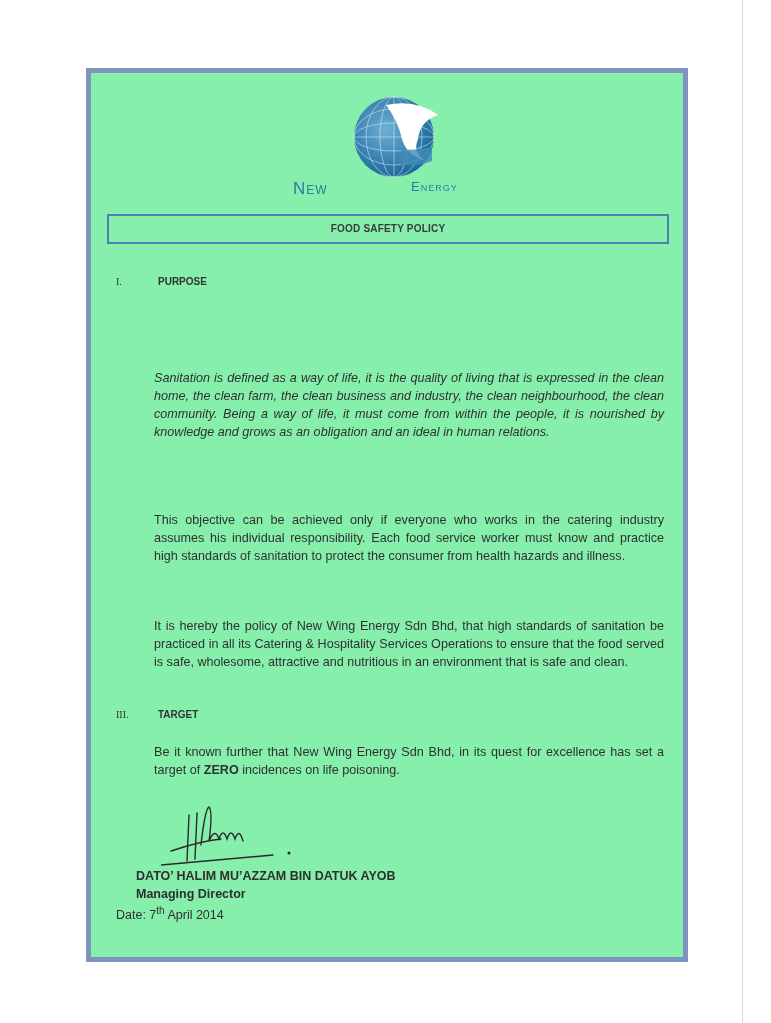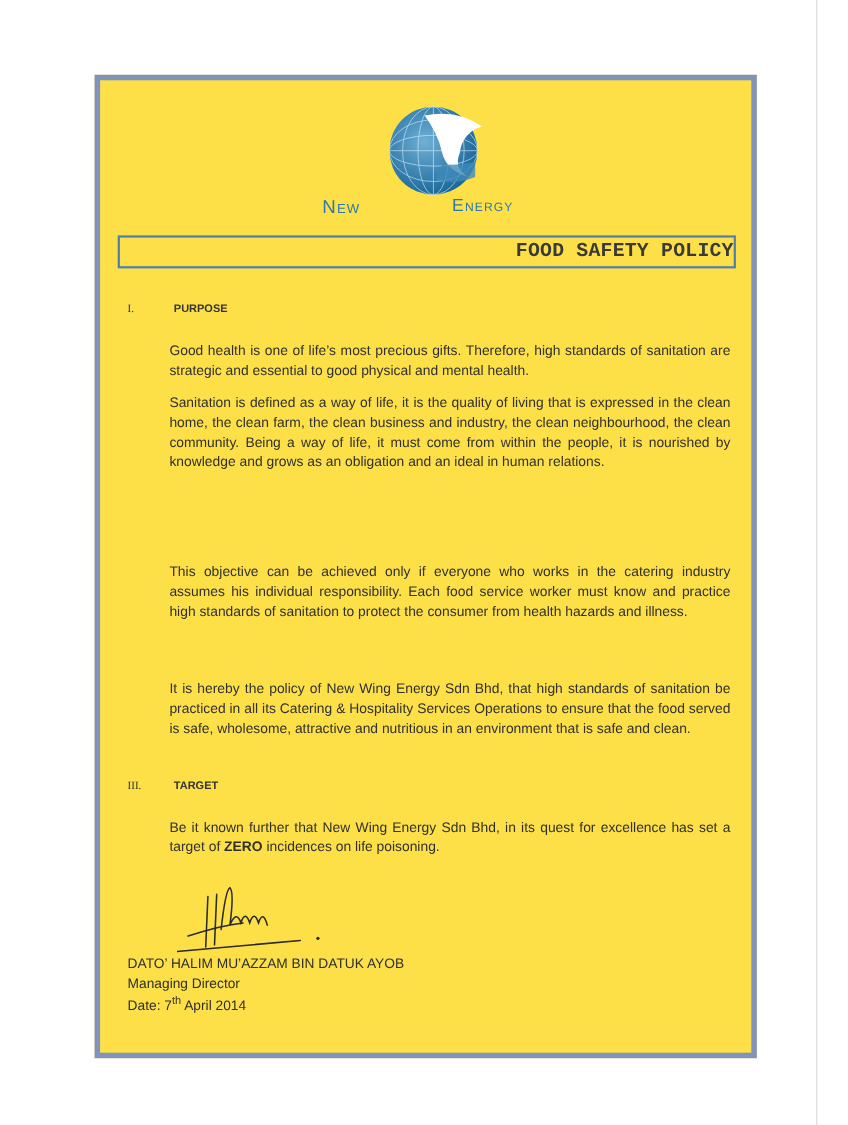--- a/index.html
+++ b/index.html
@@ -1,33 +1,33 @@
 <!DOCTYPE html>
 <html><head>
 <meta charset="utf-8">
 <style>
   html, body { margin:0; padding:0; }
   body { width:771px; height:1023px; background:#ffffff; position:relative; overflow:hidden;
          font-family:"Liberation Sans", "DejaVu Sans", sans-serif; color:#2b2b2b; }
   .edge-line { position:absolute; left:742px; top:0; width:1px; height:1023px; background:#d8d8d8; }
   .frame { position:absolute; left:86px; top:68px; width:592px; height:884px;
-           border:5px solid #7f93be; background:#fde047; }
+           border:5px solid #7f93be; background:#86efac; }
   .logo { position:absolute; left:255px; top:18px; width:100px; height:90px; }
   .brand-new { position:absolute; left:202px; top:106px; font-size:17px; letter-spacing:1px; color:#2e78a8; }
-  .brand-energy { position:absolute; left:320px; top:106px; font-size:16px; letter-spacing:1px; color:#2e78a8; }
+  .brand-energy { position:absolute; left:320px; top:106px; font-size:13px; letter-spacing:1px; color:#2e78a8; }
   .title-box { position:absolute; left:16px; top:141px; width:558px; height:26px;
-               border:2px solid #4f7fae; text-align:right; line-height:26px;
-               font-size:18px; font-weight:bold; color:#3a3a3a; letter-spacing:0.2px;font-family:Liberation Mono, monospace; }
+               border:2px solid #4f7fae; text-align:center; line-height:26px;
+               font-size:10px; font-weight:bold; color:#3a3a3a; letter-spacing:0.2px; }
   .section { position:absolute; left:25px; font-size:10px; font-weight:bold; color:#333; }
   .section .num { display:inline-block; width:42px; font-family:"Liberation Serif", serif; font-weight:normal; }
   .para { position:absolute; left:63px; width:510px; font-size:12.6px; line-height:18px;
           text-align:justify; color:#303030; }
   .sig { position:absolute; left:70px; top:728px; width:150px; height:70px; }
   .signer { position:absolute; left:25px; font-size:12.5px; color:#2f2f2f; }
-  .signer.b { font-weight:normal; }
+  .signer.b { font-weight:bold;margin-left:20px; }
   sup { font-size:10px;margin-top:48px; }
 </style>
 </head>
 <body>
 
 <div class="edge-line"></div>
 
 <div class="frame">
 
   <svg class="logo" viewBox="0 0 100 90">
@@ -51,22 +51,21 @@
   </svg>
 
   <div class="brand-new" style="font-variant:small-caps;">New</div>
   <div class="brand-energy" style="font-variant:small-caps;">Energy</div>
 
   <div class="title-box">FOOD SAFETY POLICY</div>
 
   <div class="section" style="top:203px;">
     <span class="num">I.</span><span>PURPOSE</span>
   </div>
-  <div class="para" style="top:237px;">Good health is one of life’s most precious gifts. Therefore, high standards of sanitation are strategic and essential to good physical and mental health.</div>
-  <div class="para" style="top:284px;">Sanitation is defined as a way of life, it is the quality of living that is expressed in the clean home, the clean farm, the clean business and industry, the clean neighbourhood, the clean community.  Being a way of life, it must come from within the people, it is nourished by knowledge and grows as an obligation and an ideal in human relations.</div>
+  <div class="para" style="top:296px;font-style:italic;">Sanitation is defined as a way of life, it is the quality of living that is expressed in the clean home, the clean farm, the clean business and industry, the clean neighbourhood, the clean community.  Being a way of life, it must come from within the people, it is nourished by knowledge and grows as an obligation and an ideal in human relations.</div>
   <div class="para" style="top:438px;">This objective can be achieved only if everyone who works in the catering industry assumes his individual responsibility. Each food service worker must know and practice high standards of sanitation to protect the consumer from health hazards and illness.</div>
 
   <div class="para" style="top:544px;">It is hereby the policy of New Wing Energy Sdn Bhd, that high standards of sanitation be practiced in all its Catering &amp; Hospitality Services Operations to ensure that the food served is safe, wholesome, attractive and nutritious in an environment that is safe and clean.</div>
 
   <div class="section" style="top:636px;">
     <span class="num">III.</span><span>TARGET</span>
   </div>
   <div class="para" style="top:670px;">
     <span>Be it known further that New Wing Energy Sdn Bhd, in its quest for excellence has set a target of</span>
     <b>ZERO</b>

